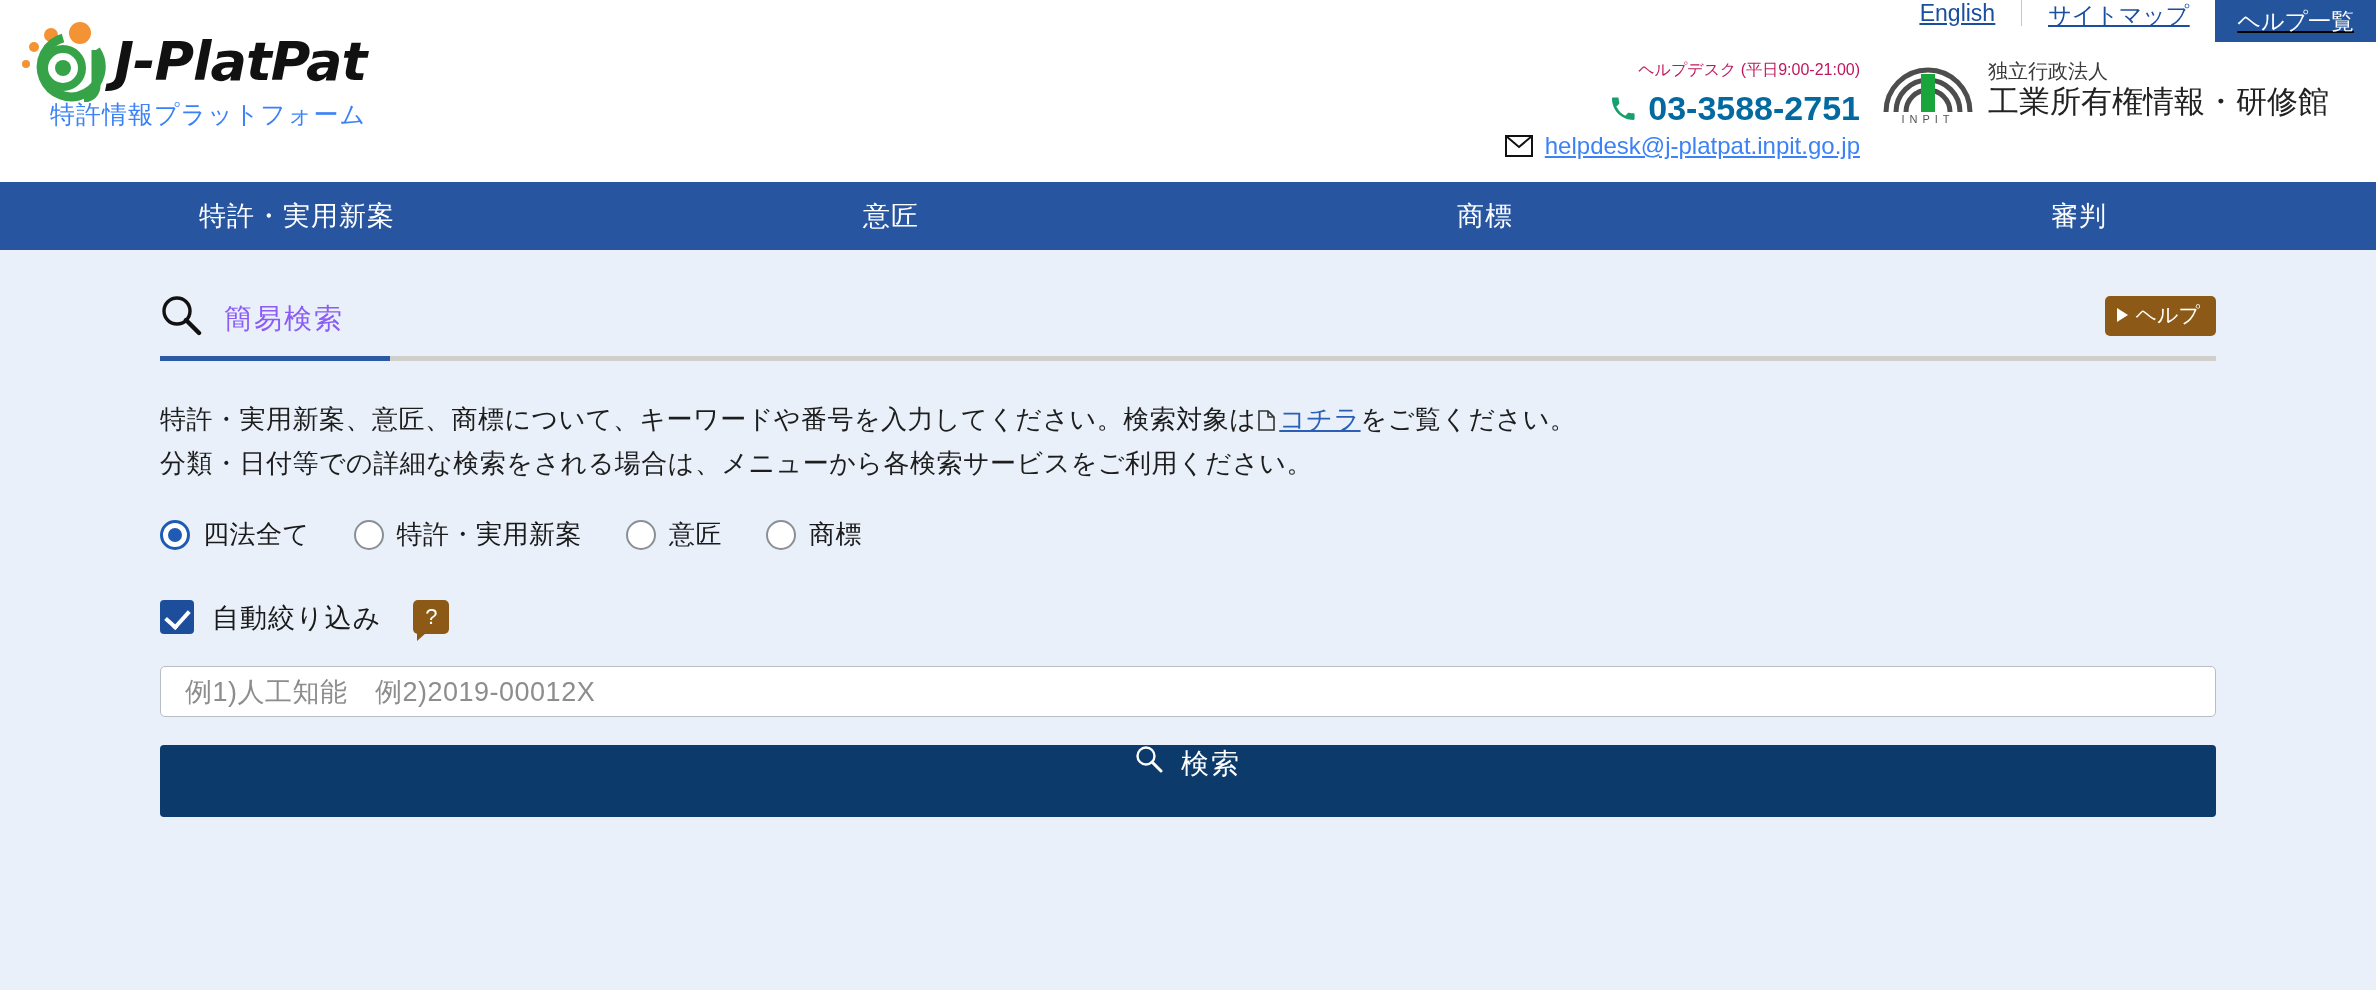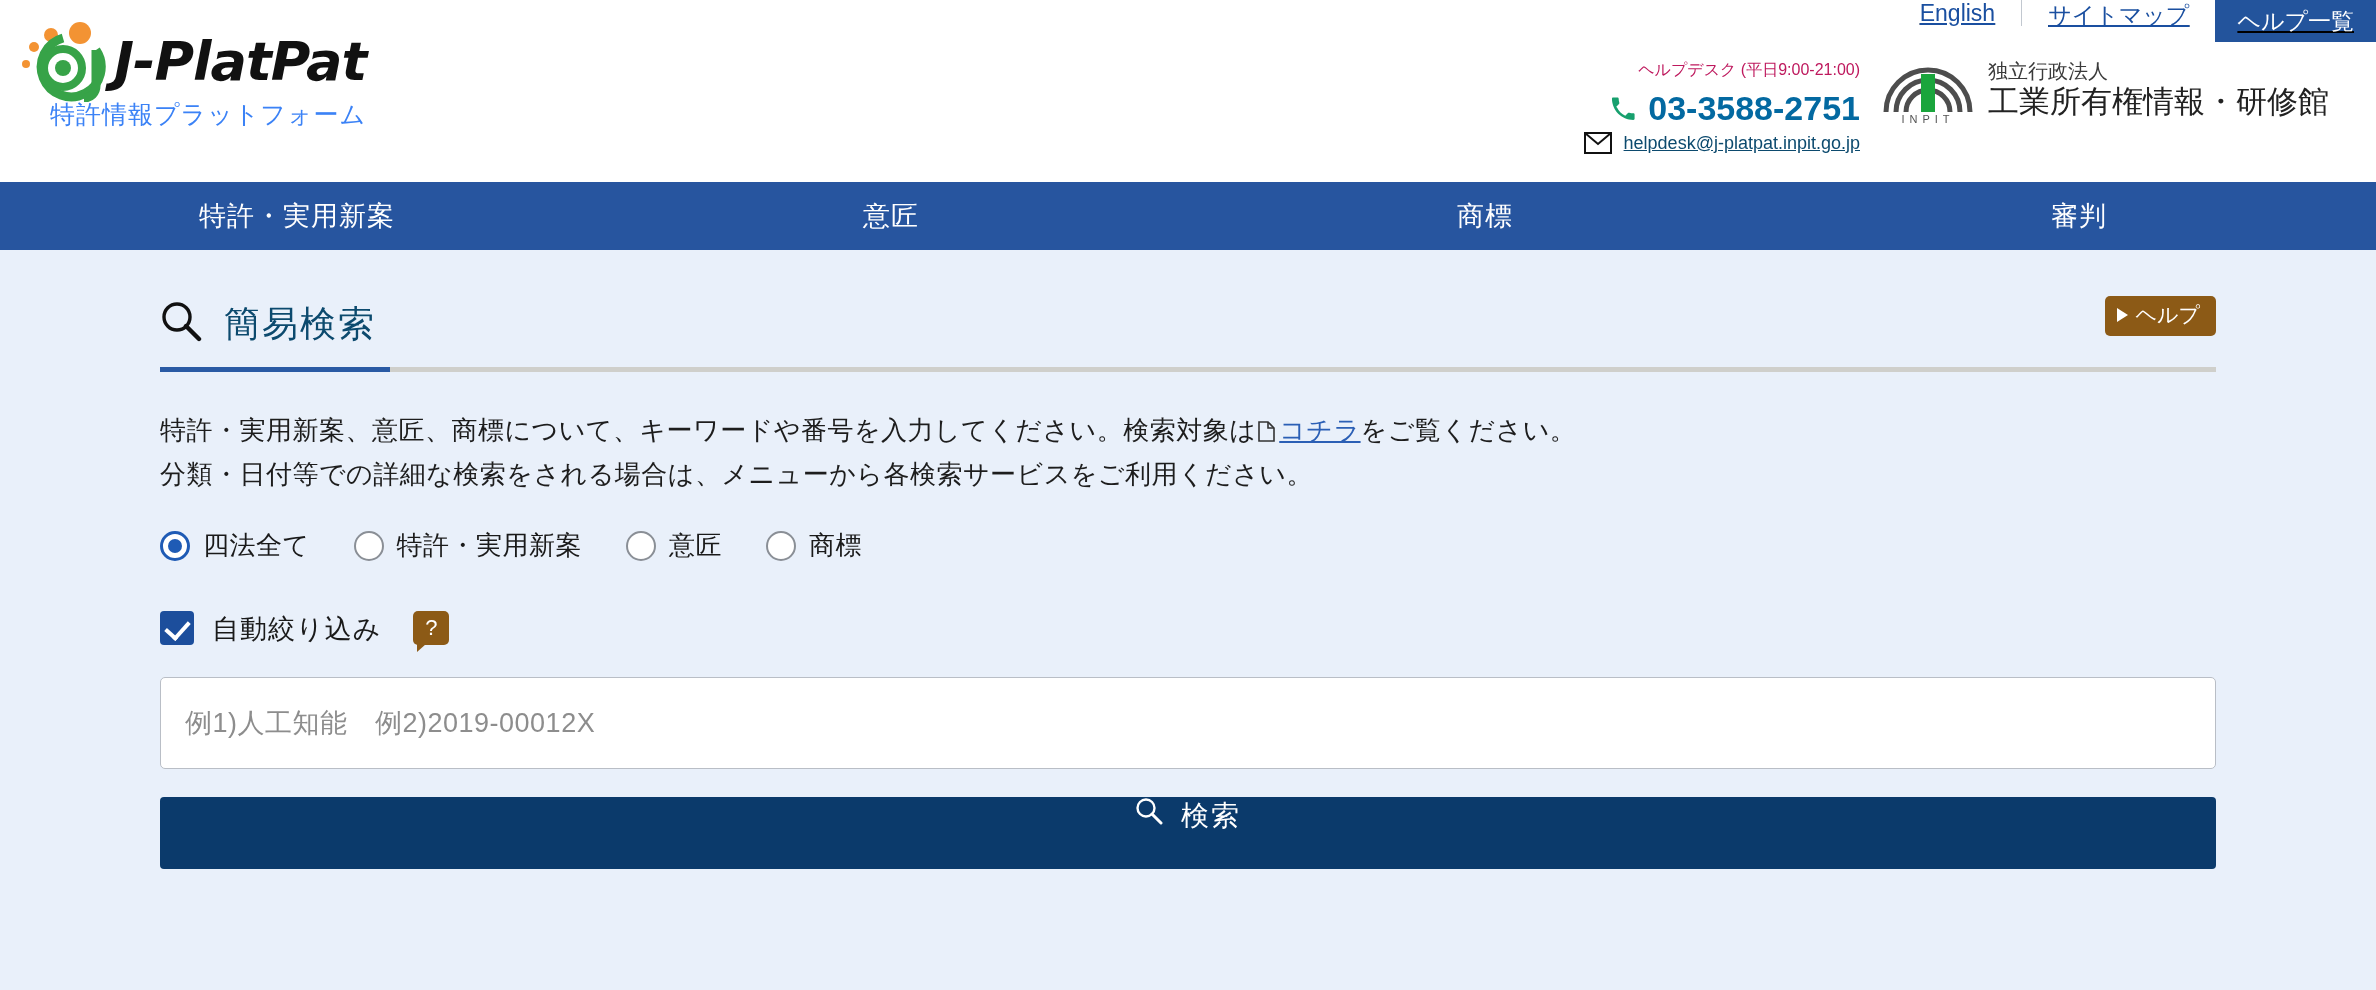--- a/index.html
+++ b/index.html
@@ -101,22 +101,22 @@
     margin-top: 4px;
   }
   .phone-num {
     font-size: 34px;
     font-weight: bold;
     color: #0369a1;
     letter-spacing: 0px;
     white-space: nowrap;
   }
   .mail-link {
-    font-size: 18px;
-    color: #0c4a6e;
+    font-size: 24px;
+    color: #3b82f6;
     text-decoration: underline;
     white-space: nowrap;
     cursor: pointer;
   }
   .icon-phone { width: 26px; height: 26px; flex: none; }
   .icon-mail  { width: 28px; height: 22px; flex: none; }
 
   
   .inpit {
     position: absolute;
@@ -171,22 +171,22 @@
 
   .title-row {
     display: flex;
     align-items: center;
     gap: 22px;
     padding-top: 42px;
     position: relative;
   }
   .title-search-icon { width: 42px; height: 42px; flex: none; }
   .page-title {
-    font-size: 36px;
-    color: #0c4a6e;
+    font-size: 28px;
+    color: #8b5cf6;
     letter-spacing: 2px;
     white-space: nowrap;
     margin-top: 8px;
   }
   .help-btn {
     position: absolute;
     right: 0px; top: 46px;
     background: #8c5a16;
     color: #ffffff;
     font-size: 21px;
@@ -327,21 +327,21 @@
     left: 4px; bottom: -7px;
     width: 0; height: 0;
     border-top: 8px solid #8c5a16;
     border-right: 9px solid transparent;
   }
 
   
   .search-field {
     margin-top: 30px;
     width: 100%;
-    height: 92px;
+    height: 51px;
     background: #ffffff;
     border: 1px solid #b9bec6;
     border-radius: 5px;
     display: flex;
     align-items: center;
     padding: 0 24px;
     cursor: text;
   }
   .search-field .ph {
     font-size: 27px;

